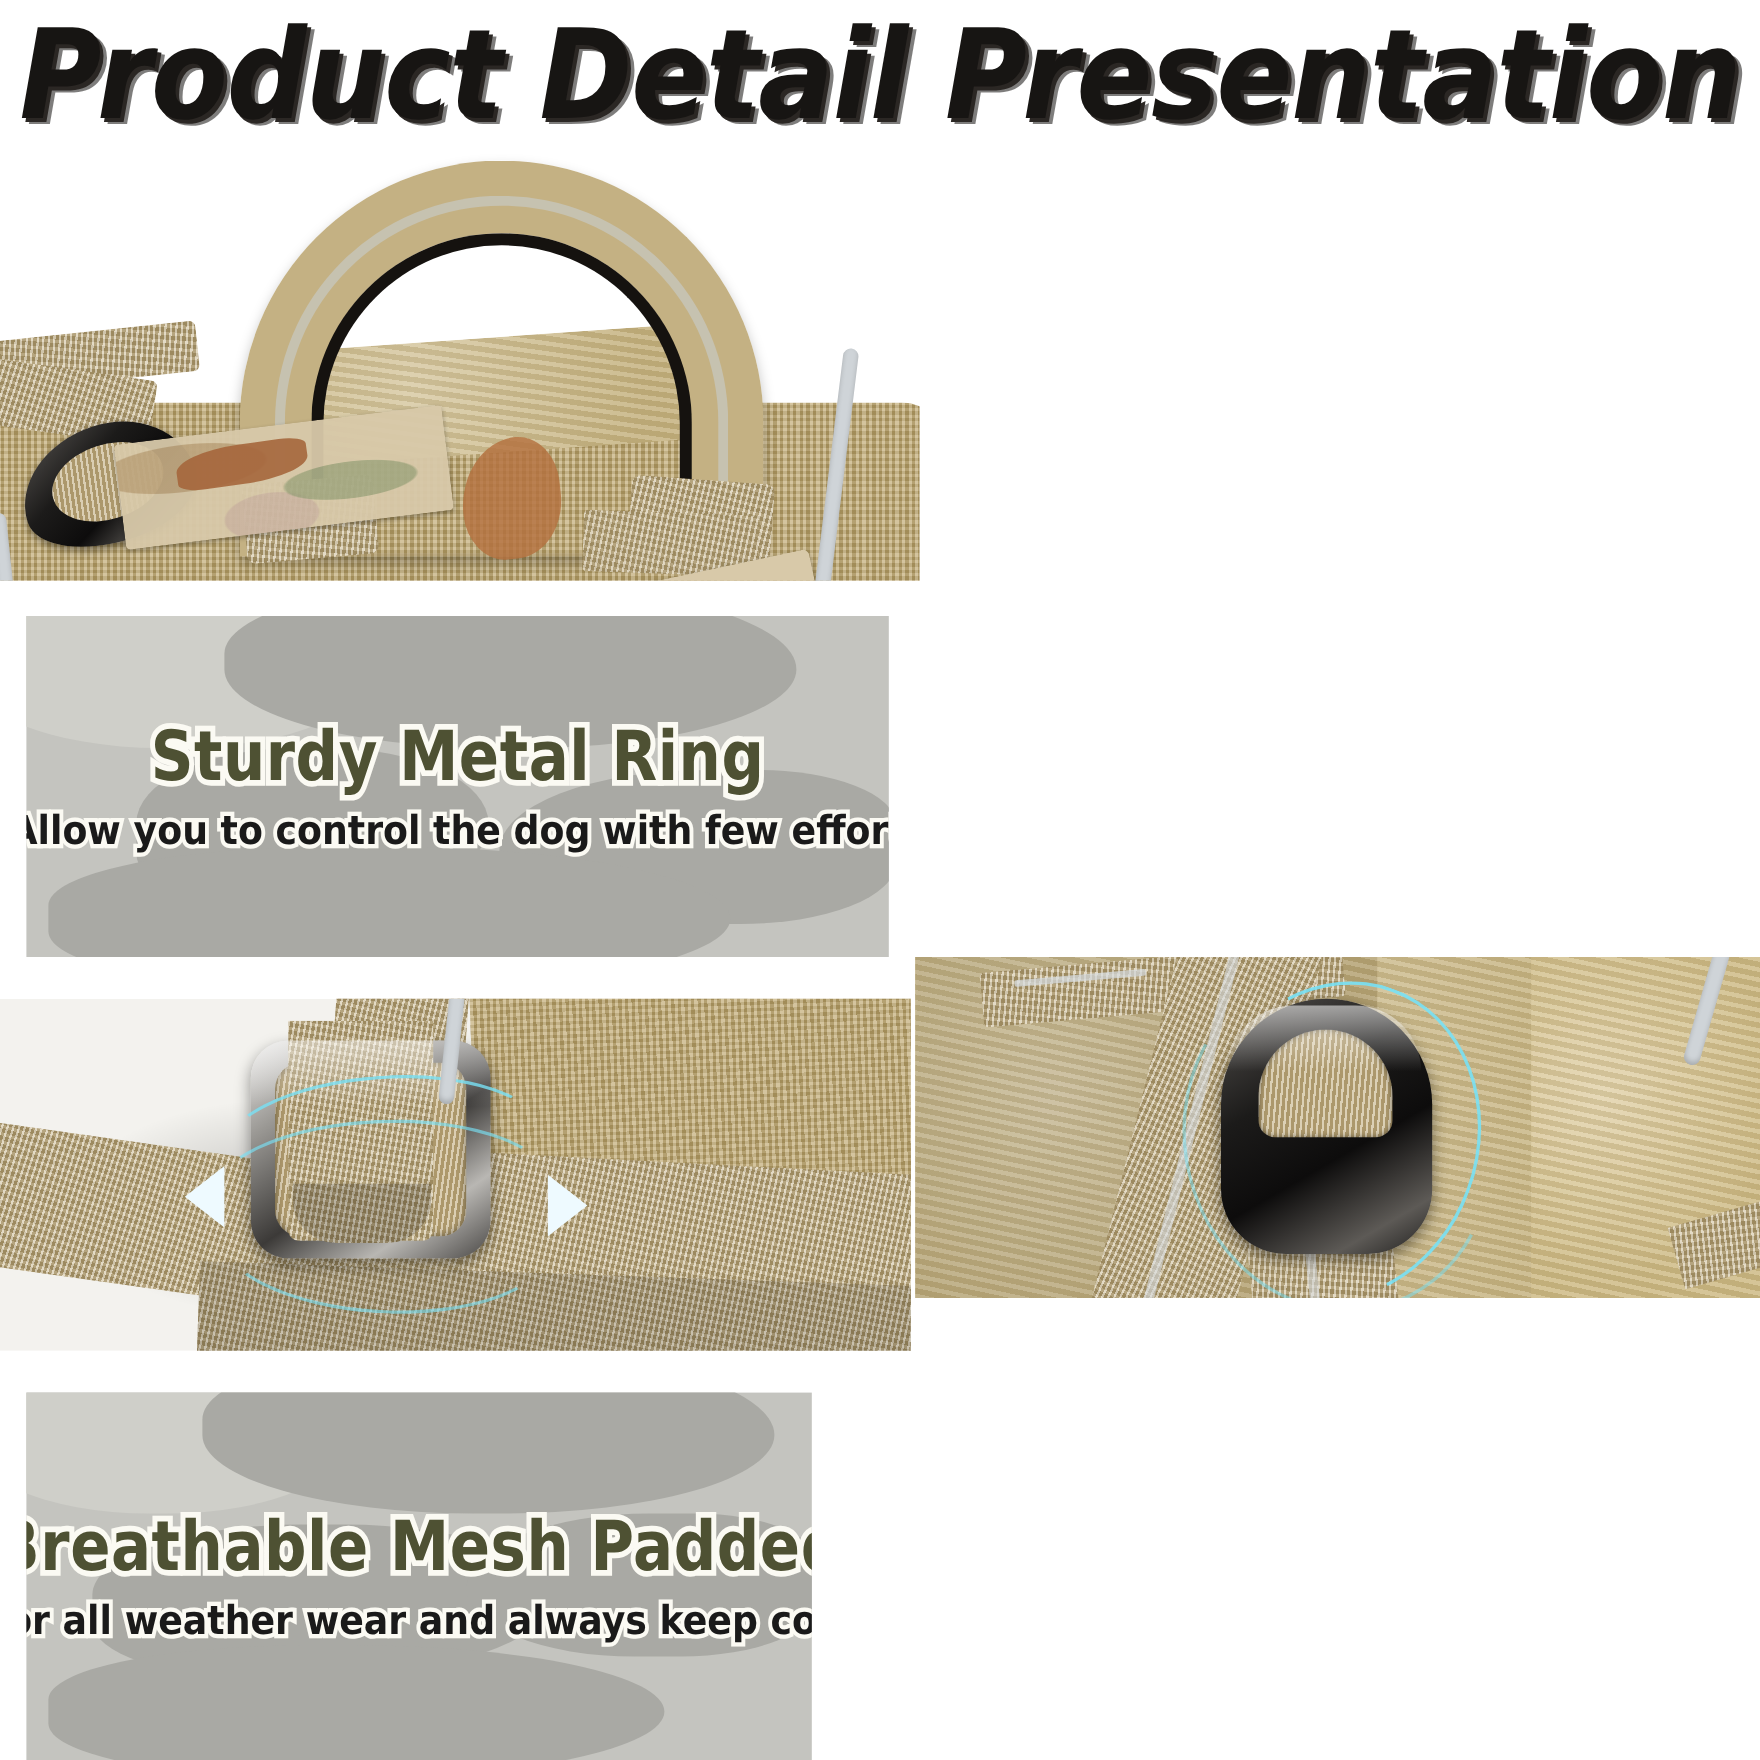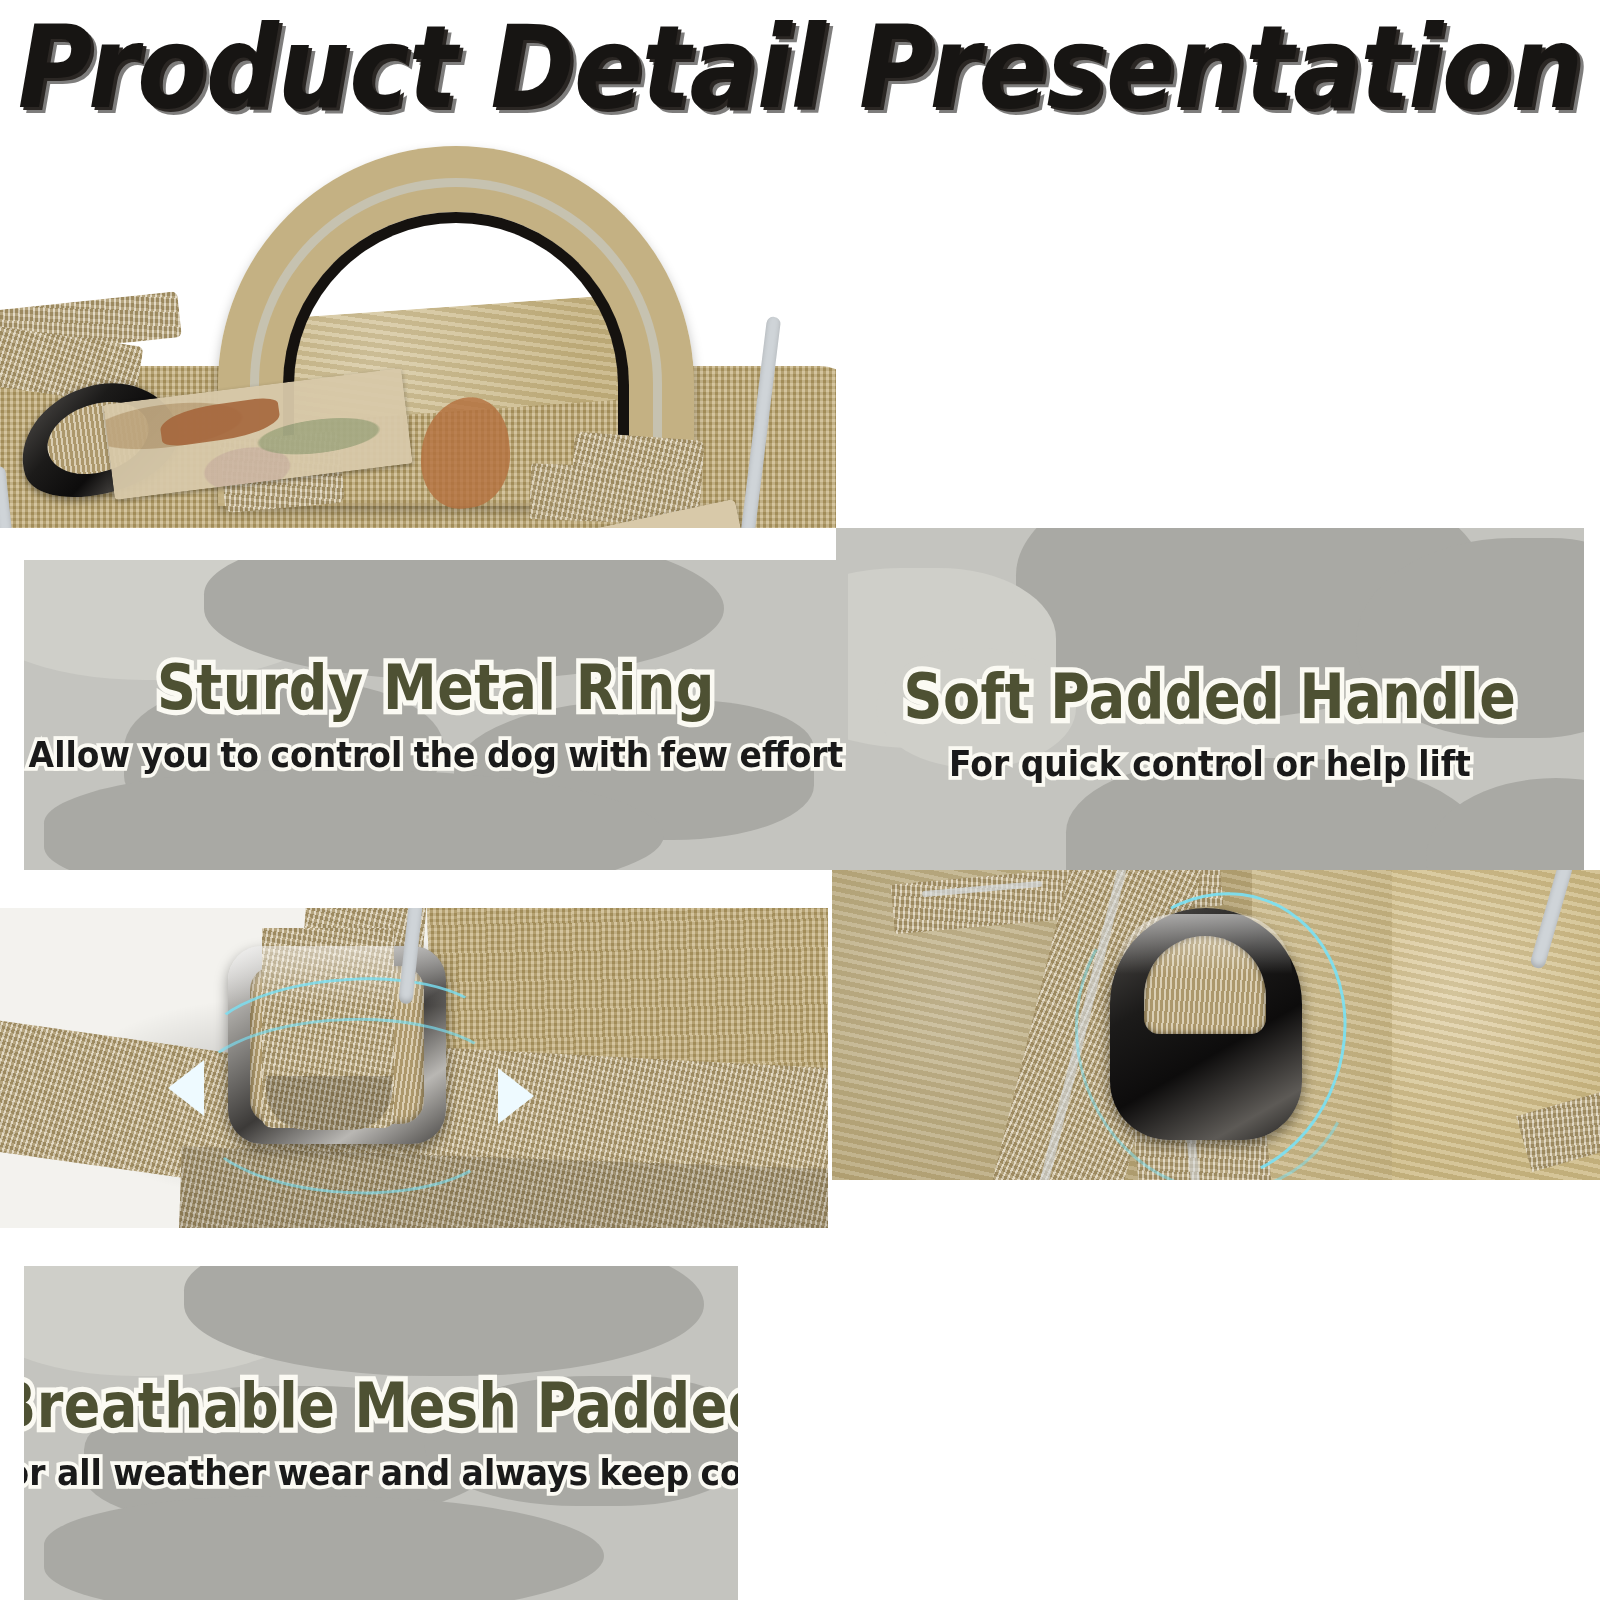--- a/index.html
+++ b/index.html
@@ -186,37 +186,25 @@
     <div class="patch" style="left:108px;top:250px;width:300px;height:96px;transform:rotate(-7deg);border-radius:4px;opacity:.95;"></div>
     <div style="position:absolute;left:160px;top:268px;width:120px;height:36px;transform:rotate(-8deg);
                 background:#a5663c;border-radius:50% 20% 50% 20%;opacity:.9;"></div>
     <div style="position:absolute;left:420px;top:262px;width:90px;height:110px;transform:rotate(-6deg);
                 background:#b5723f;border-radius:60% 40% 50% 40%;opacity:.82;"></div>
 
     <div class="cord" style="left:752px;top:180px;width:14px;height:250px;transform:rotate(7deg);"></div>
     <div class="cord" style="left:0px;top:330px;width:14px;height:170px;transform:rotate(-6deg);"></div>
   </div>
 
-  <div class="pane camo" style="left:836px;width:748px;">
-    <div class="blob dark" style="left:180px;top:-60px;width:470px;height:250px;border-radius:48% 52% 60% 40%;"></div>
-    <div class="blob dark" style="left:520px;top:10px;width:300px;height:200px;border-radius:60% 40% 45% 55%;"></div>
-    <div class="blob light" style="left:-80px;top:40px;width:300px;height:180px;border-radius:55% 45% 40% 60%;"></div>
-    <div class="blob dark" style="left:230px;top:230px;width:420px;height:190px;border-radius:45% 55% 60% 40%;"></div>
-    <div class="blob dark" style="left:590px;top:250px;width:260px;height:160px;border-radius:50%;"></div>
-    <div class="blob light" style="left:40px;top:120px;width:200px;height:120px;border-radius:50%;"></div>
-    <div class="camo-inner">
-      <div class="headline">Soft Padded Handle</div>
-      <div class="subline">For quick control or help lift</div>
-    </div>
-  </div>
 </div>
 
 <div class="row" id="row2">
 
-  <div class="pane camo" style="left:24px;width:784px;padding-left:40px;">
+  <div class="pane camo" style="left:24px;width:784px;">
     <div class="blob light" style="left:-60px;top:-40px;width:380px;height:160px;border-radius:55% 45% 50% 50%;"></div>
     <div class="blob dark" style="left:180px;top:-30px;width:520px;height:150px;border-radius:45% 55% 50% 50%;"></div>
     <div class="blob dark" style="left:100px;top:120px;width:320px;height:150px;border-radius:50% 50% 60% 40%;"></div>
     <div class="blob dark" style="left:430px;top:140px;width:360px;height:140px;border-radius:60% 40% 45% 55%;"></div>
     <div class="blob dark" style="left:20px;top:210px;width:620px;height:130px;border-radius:45% 55% 55% 45%;"></div>
     <div class="camo-inner">
       <div class="headline">Sturdy Metal Ring</div>
       <div class="subline">Allow you to control the dog with few effort</div>
     </div>
   </div>

